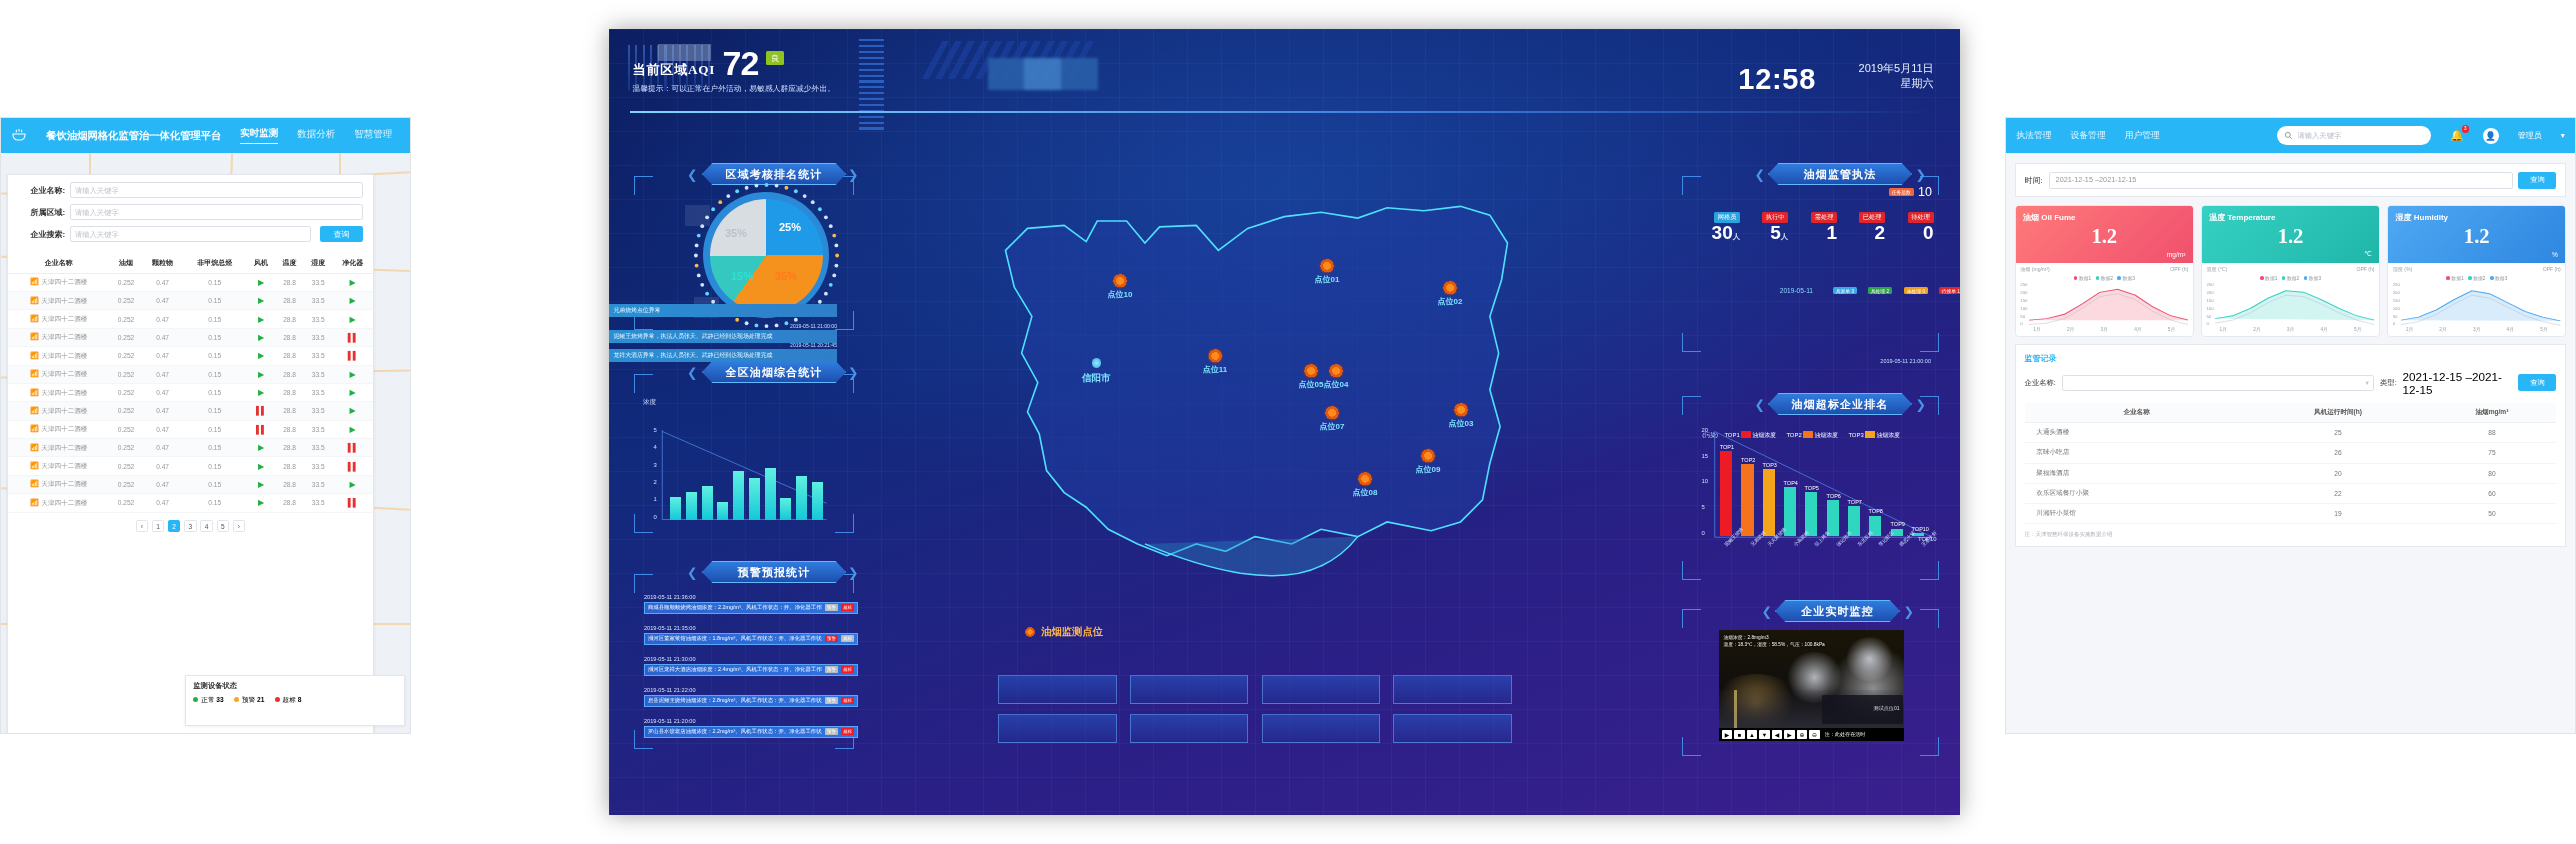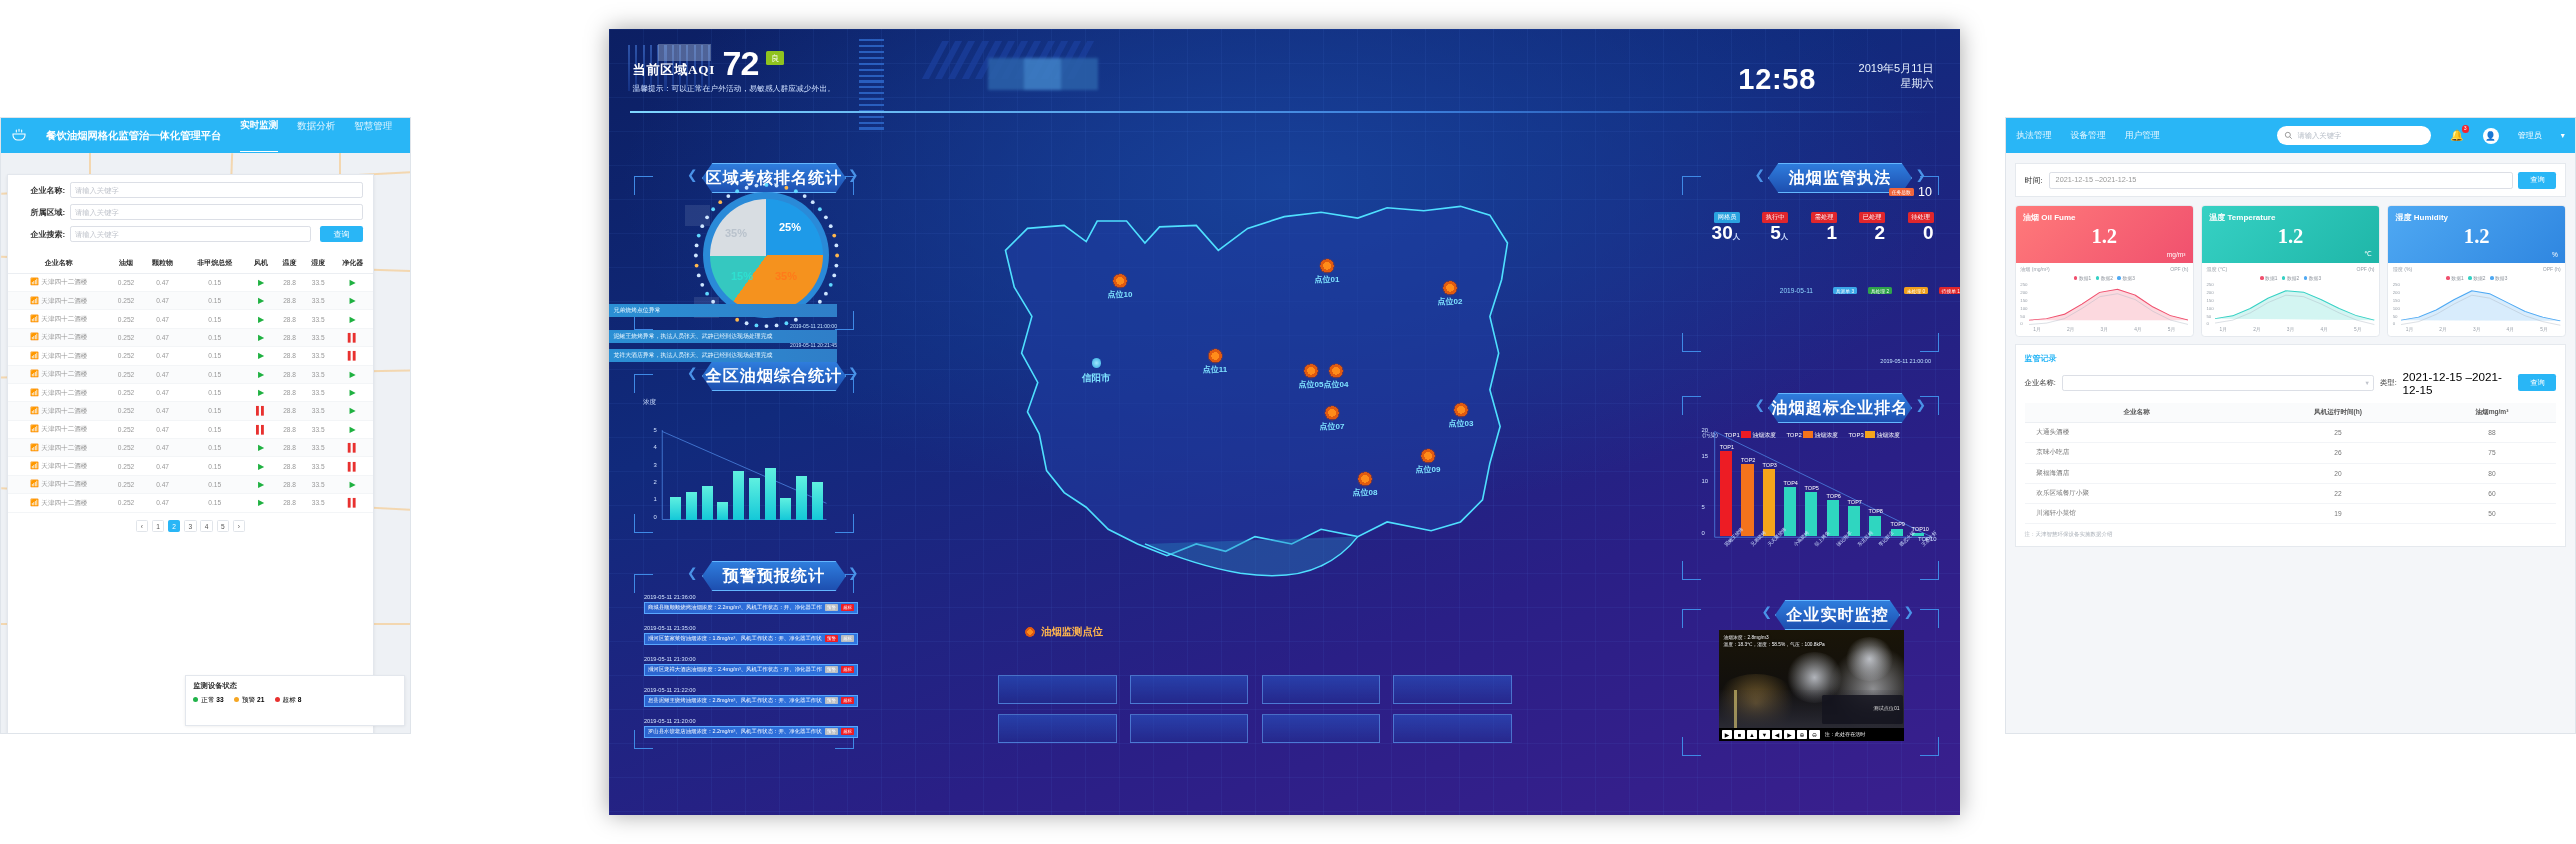--- a/index.html
+++ b/index.html
@@ -7,21 +7,21 @@
     font-family:"Liberation Sans","DejaVu Sans",sans-serif; }
   #stage { position:relative; width:2576px; height:844px; background:#fff; }
 
   
   #left-win { position:absolute; left:0; top:117px; width:411px; height:617px;
     background:#f4f6f9; border:0.7px solid #dfe4ea; overflow:hidden; }
   #left-topbar { height:35px; background:#29b6f6; display:flex; align-items:center; padding:0 10.3px; gap:19px; }
   .lw-logo { width:16px; height:16px; position:relative; flex:none; }
   .lw-logo svg { width:16px; height:16px; }
   .lw-title { color:#fff; font-size:10.3px; font-weight:bold; white-space:nowrap; }
-  .lw-tab { color:#e6f7ff; font-size:9.5px; white-space:nowrap; position:relative; padding-bottom:19px;}
+  .lw-tab { color:#e6f7ff; font-size:9.5px; white-space:nowrap; position:relative; padding-bottom:3px;}
   .lw-tab.active { color:#fff; font-weight:bold; border-bottom:1.5px solid #fff; }
   #left-mapbg { position:absolute; left:0; top:35px; width:411px; height:582px;
     background:#eef1f5; }
   #left-mapbg .road { position:absolute; background:#f6c98b; opacity:.65; height:2.2px; }
   #left-mapbg .road.v { width:2.2px; height:auto; }
   #left-mapbg .rlabel { position:absolute; font-size:5.9px; color:#9aa4b0; white-space:nowrap;}
   #ent-panel { position:absolute; left:5.9px; top:56px; width:367px; height:609px;
     background:#fff; border:0.7px solid #e3e7ed; box-shadow:0 0.7px 2.9px rgba(0,0,0,.08); }
   .ep-head { display:flex; align-items:center; gap:5.9px; padding:7.3px 10.3px; border-bottom:0.7px solid #eef1f4; }
   .ep-head .ic { width:11.7px; height:11.7px; }
@@ -136,22 +136,22 @@
   
   #banner { position:absolute; left:367px; top:109px; width:543px; height:47px;
      background:linear-gradient(90deg, rgba(25,70,170,.15), rgba(56,130,230,.75) 45%, rgba(56,130,230,.55));
      clip-path:polygon(9% 0,100% 0,100% 100%,0 100%);
      display:flex; align-items:center; justify-content:center; gap:8.8px;
      border-bottom:1.5px solid #59d8ff; }
   #banner .bt { color:#fff; font-size:19px; font-weight:bold; letter-spacing:2.2px; text-shadow:0 1.5px 5.9px rgba(0,0,0,.4);}
   #banner .bn { color:#d4f3ff; font-size:20.6px; font-weight:bold; letter-spacing:3.7px;
      font-family:"DejaVu Sans Mono","Liberation Mono",monospace;}
   
-  .pchip { position:absolute; height:30px; display:flex; align-items:center; justify-content:center;
-     color:#fff; font-size:16px; font-weight:bold; letter-spacing:1.1px;
+  .pchip { position:absolute; height:22px; display:flex; align-items:center; justify-content:center;
+     color:#fff; font-size:11px; font-weight:bold; letter-spacing:1.1px;
      background:linear-gradient(180deg,#2f7ddd,#1d4fb0);
      clip-path:polygon(10.3px 0,calc(100% - 10.3px) 0,100% 50%,calc(100% - 10.3px) 100%,10.3px 100%,0 50%);
      border:0.7px solid #63b7ff; }
   .pchip::after{content:"";}
   .chev { position:absolute; top:50%; transform:translateY(-50%); color:#4a93e8; font-size:12.5px; font-weight:bold;}
   
   .pframe { position:absolute; border:0.7px solid rgba(90,160,255,.28); }
   .corner { position:absolute; width:19px; height:19px; border:1.5px solid #3f8ae6;}
   .c-tl{border-right:none;border-bottom:none;} .c-tr{border-left:none;border-bottom:none;}
   .c-bl{border-right:none;border-top:none;} .c-br{border-left:none;border-top:none;}

